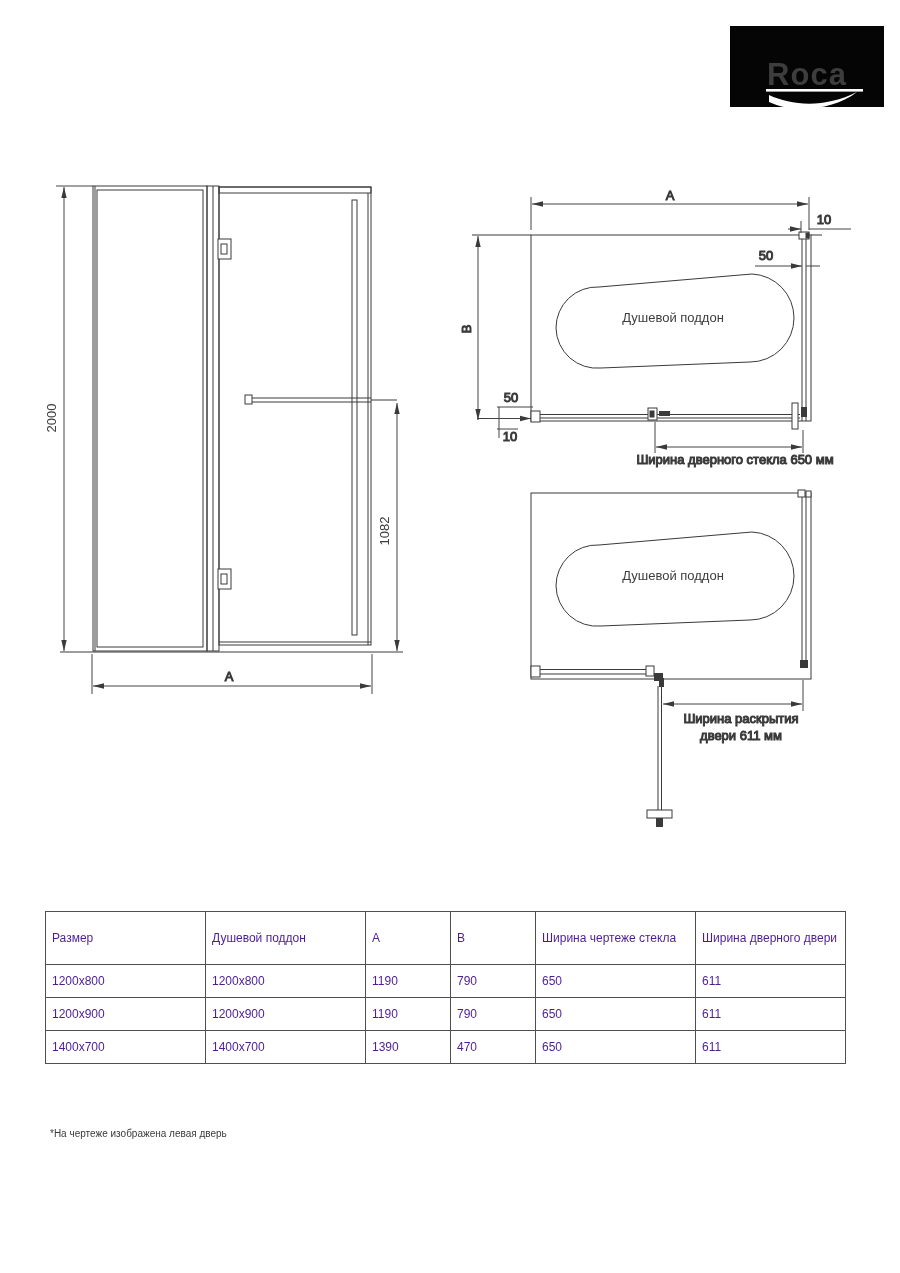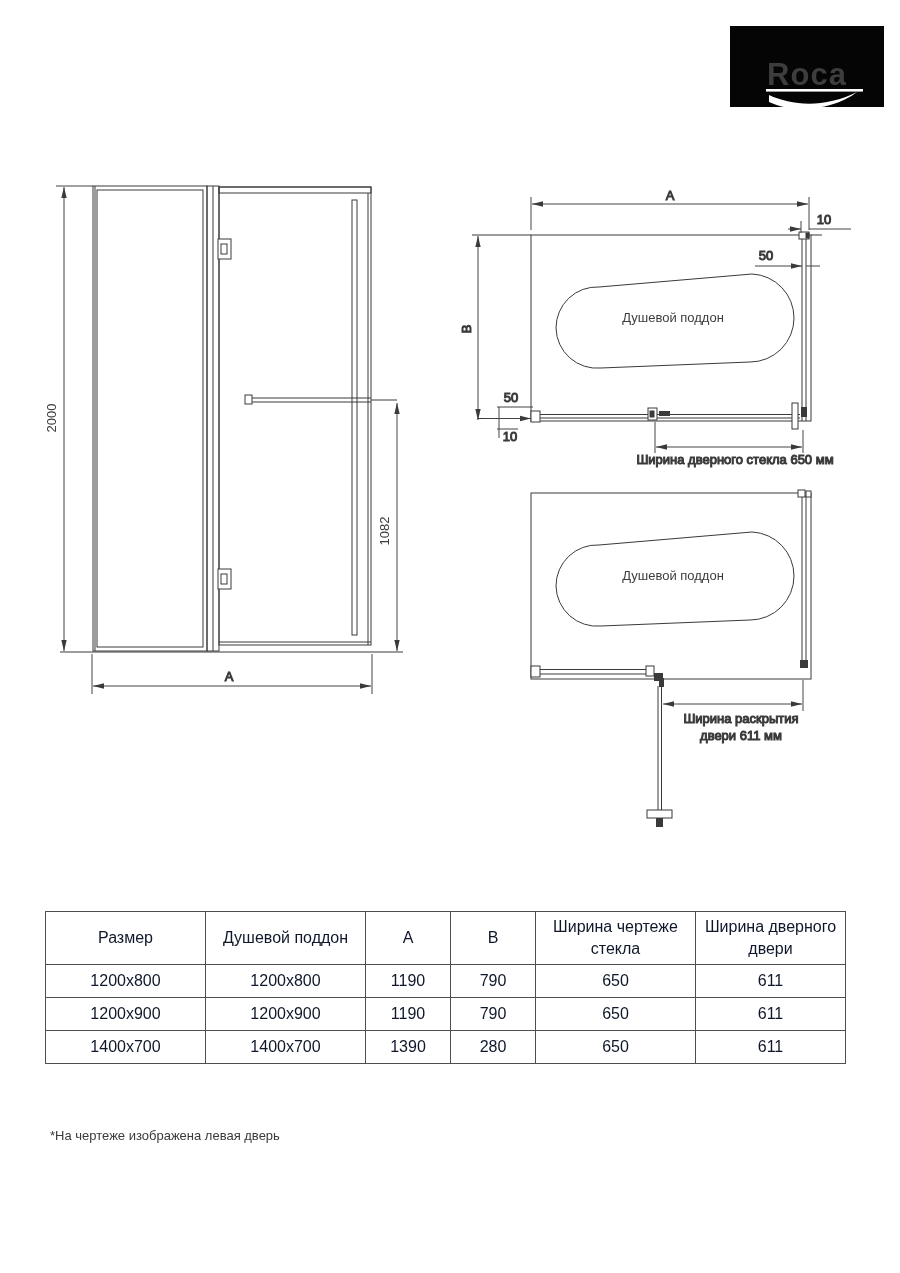--- a/index.html
+++ b/index.html
@@ -11,30 +11,30 @@
     position:absolute;left:730px;top:26px;width:154px;height:81px;background:#050505;
   }
   .drawing{
     position:absolute;left:0;top:0;width:900px;height:900px;
   }
   svg text{fill:#3d3d3d;font-family:"Liberation Sans","DejaVu Sans",sans-serif;}
   .dimtxt{font-size:13px;}
   table.spec{
     position:absolute;left:45px;top:911px;width:800px;
     border-collapse:collapse;table-layout:fixed;
-    font-size:16px;color:#0f172a;text-align:center;
+    font-size:12px;color:#4c1d95;text-align:left;
   }
   table.spec th,table.spec td{
     border:1px solid #4f4f4f;font-weight:normal;padding:2px 6px;
     vertical-align:middle;line-height:1.35;
   }
   table.spec th{height:48px;}
   table.spec td{height:28px;}
   .footnote{
-    position:absolute;left:50px;top:1128px;font-size:13px;color:#3a3a3a;
+    position:absolute;left:50px;top:1128px;font-size:10px;color:#3a3a3a;
   }
 </style>
 </head>
 <body>
 
 <div class="logo">
   <svg width="154" height="111" viewBox="0 0 154 111">
     <text x="77" y="59" text-anchor="middle" font-family="Liberation Serif, DejaVu Serif, serif" font-size="31" font-weight="bold" fill="#ffffff" letter-spacing="1">Roca</text>
     <rect x="36" y="63" width="97" height="2.6" fill="#ffffff"></rect>
     <path d="M 39 69 C 62 80 96 82 127 66 C 104 84 64 88 39 76 Z" fill="#ffffff"></path>
@@ -252,20 +252,20 @@
       <td>1200x900</td>
       <td>1190</td>
       <td>790</td>
       <td>650</td>
       <td>611</td>
     </tr>
     <tr>
       <td>1400x700</td>
       <td>1400x700</td>
       <td>1390</td>
-      <td>280</td>
+      <td>470</td>
       <td>650</td>
       <td>611</td>
     </tr>
   </tbody>
 </table>
 
 <div class="footnote">*На чертеже изображена левая дверь</div>
 
 </body></html>

